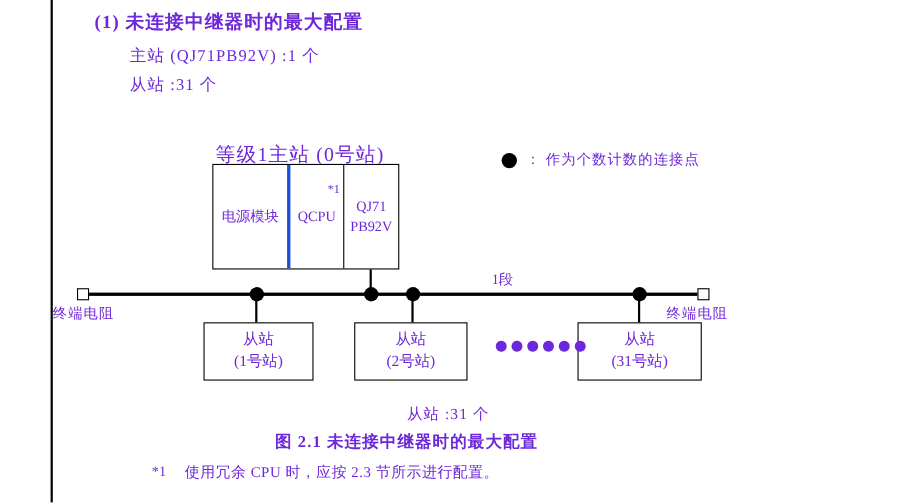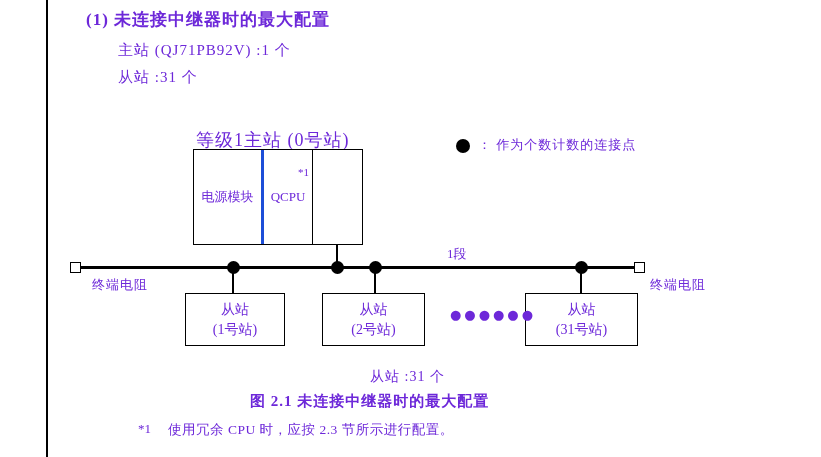--- a/index.html
+++ b/index.html
@@ -28,21 +28,21 @@
   .cell-qj71  { width:49px; flex-direction:column; line-height:1.35; }
   .qcpu-note { position:absolute; top:16px; right:3px; font-size:11px; }
 
   .legend-dot { left:456px; top:139px; width:14px; height:14px; border-radius:50%; background:#000; }
   .legend-text { left:478px; top:136px; font-size:13px; letter-spacing:1px; }
 
   .bus { left:80px; top:266px; width:560px; height:3px; background:#000; }
   .term-sq { width:11px; height:11px; background:#fff; border:1.5px solid #000; box-sizing:border-box; }
   .term-left  { left:70px;  top:262px; }
   .term-right { left:634px; top:262px; }
-  .term-label { font-size:13px; letter-spacing:1px;margin-left:44px; }
+  .term-label { font-size:13px; letter-spacing:1px; }
   .term-label-left  { left:48px;  top:276px; }
   .term-label-right { left:606px; top:276px; }
   .segment-label { left:447px; top:245px; font-size:13px; }
 
   .drop { width:2px; background:#000; }
   .drop-master { left:336px; top:245px; height:23px; }
   .drop-s1 { left:232px; top:268px; height:26px; }
   .drop-s2 { left:374px; top:268px; height:26px; }
   .drop-s3 { left:580px; top:268px; height:26px; }
 
@@ -79,20 +79,24 @@
   <div class="abs bodyline1">主站 (QJ71PB92V) :1 个</div>
   <div class="abs bodyline2">从站 :31 个</div>
 
   <div class="abs master-label">等级1主站 (0号站)</div>
   <div class="abs master-box">
     <div class="cell cell-power">电源模块</div>
     <div class="cell cell-qcpu">
       <span class="qcpu-note">*1</span>
       <span>QCPU</span>
     </div>
+    <div class="cell cell-qj71">
+      <span>QJ71</span>
+      <span>PB92V</span>
+    </div>
   </div>
 
   <div class="abs legend-dot"></div>
   <div class="abs legend-text">：  作为个数计数的连接点</div>
 
   <div class="abs bus"></div>
   <div class="abs term-sq term-left"></div>
   <div class="abs term-sq term-right"></div>
   <div class="abs term-label term-label-left">终端电阻</div>
   <div class="abs term-label term-label-right">终端电阻</div>

